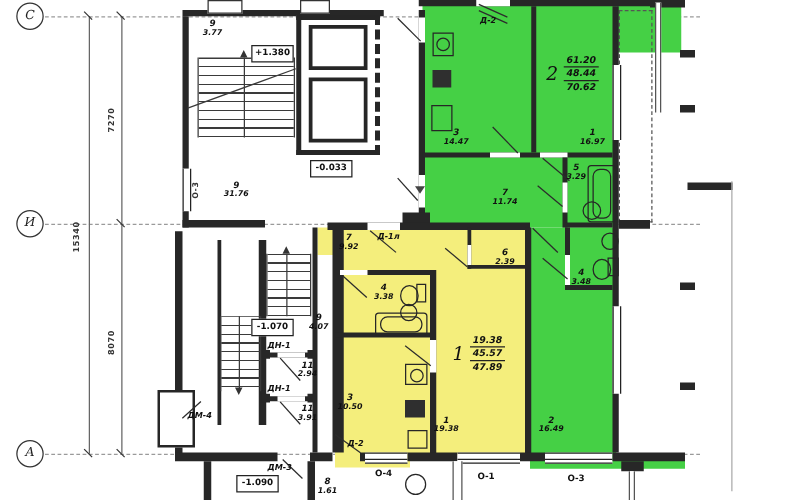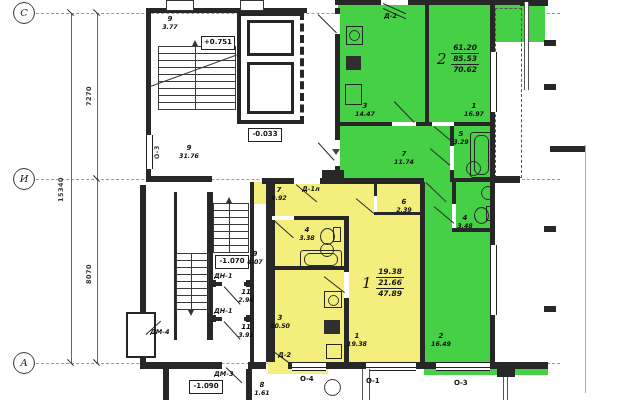--- a/index.html
+++ b/index.html
@@ -207,23 +207,23 @@
   <div class="fx circ" style="left:320px;top:243px;width:12px;height:12px;"></div>
   <div class="tub" style="left:300px;top:250px;width:40px;height:17px;">
       <div class="tubin"></div>
     </div>
 
   <div class="fx" style="left:324px;top:291px;width:16px;height:15px;"></div>
   <div class="fx circ" style="left:328px;top:295px;width:9px;height:9px;"></div>
   <div class="fxd" style="left:324px;top:320px;width:16px;height:14px;"></div>
   <div class="fx" style="left:326px;top:344px;width:14px;height:13px;"></div>
 
-  <div class="ebox" style="left:201px;top:36px;width:32px;height:12px;">+0.751</div>
+  <div class="ebox" style="left:201px;top:36px;width:32px;height:12px;">+1.380</div>
   <div class="ebox" style="left:248px;top:128px;width:32px;height:12px;">-0.033</div>
-  <div class="ebox" style="left:215px;top:255px;width:32px;height:12px;">-1.070</div>
+  <div class="ebox" style="left:201px;top:255px;width:32px;height:12px;">-1.070</div>
   <div class="ebox" style="left:189px;top:380px;width:32px;height:12px;">-1.090</div>
 
   <div class="rl" style="left:158px;top:15px;width:24px;">
     <div>9</div>
       <div class="ar">3.77</div>
   </div>
   <div class="rl" style="left:176px;top:144px;width:26px;">
     <div>9</div>
       <div class="ar">31.76</div>
   </div>
@@ -286,37 +286,37 @@
       <div class="ar">10.50</div>
   </div>
   <div class="rl" style="left:346px;top:332px;width:22px;">
     <div>1</div>
       <div class="ar">19.38</div>
   </div>
 
   <div class="aptnum" style="left:437px;top:52px;">2</div>
   <div class="astack" style="left:451px;top:43px;width:28px;">
     <div class="r1">61.20</div>
-    <div class="r2">85.53</div>
+    <div class="r2">48.44</div>
     <div class="r3">70.62</div>
   </div>
   <div class="aptnum" style="left:362px;top:276px;">1</div>
   <div class="astack" style="left:376px;top:267px;width:28px;">
     <div class="r1">19.38</div>
-    <div class="r2">21.66</div>
+    <div class="r2">45.57</div>
     <div class="r3">47.89</div>
   </div>
 
   <div class="dl" style="left:384px;top:13px;">Д-2</div>
   <div class="dl" style="left:302px;top:186px;">Д-1л</div>
   <div class="dl" style="left:278px;top:352px;">Д-2</div>
   <div class="dl" style="left:214px;top:273px;">ДН-1</div>
   <div class="dl" style="left:214px;top:308px;">ДН-1</div>
   <div class="dl" style="left:214px;top:371px;">ДМ-3</div>
   <div class="dl" style="left:150px;top:329px;">ДМ-4</div>
 
   <div class="vtext" style="left:153px;top:136px;height:32px;font-size:6.3px;">О-3</div>
   <div class="wl" style="left:300px;top:376px;">О-4</div>
-  <div class="wl" style="left:366px;top:378px;">О-1</div>
+  <div class="wl" style="left:382px;top:378px;">О-1</div>
   <div class="wl" style="left:454px;top:380px;">О-3</div>
 
   <div class="tri-down" style="left:332px;top:149px;border-left-width:4px;border-right-width:4px;border-top-width:6px;border-top-color:#444;"></div>
 </div>
 
 </body></html>

